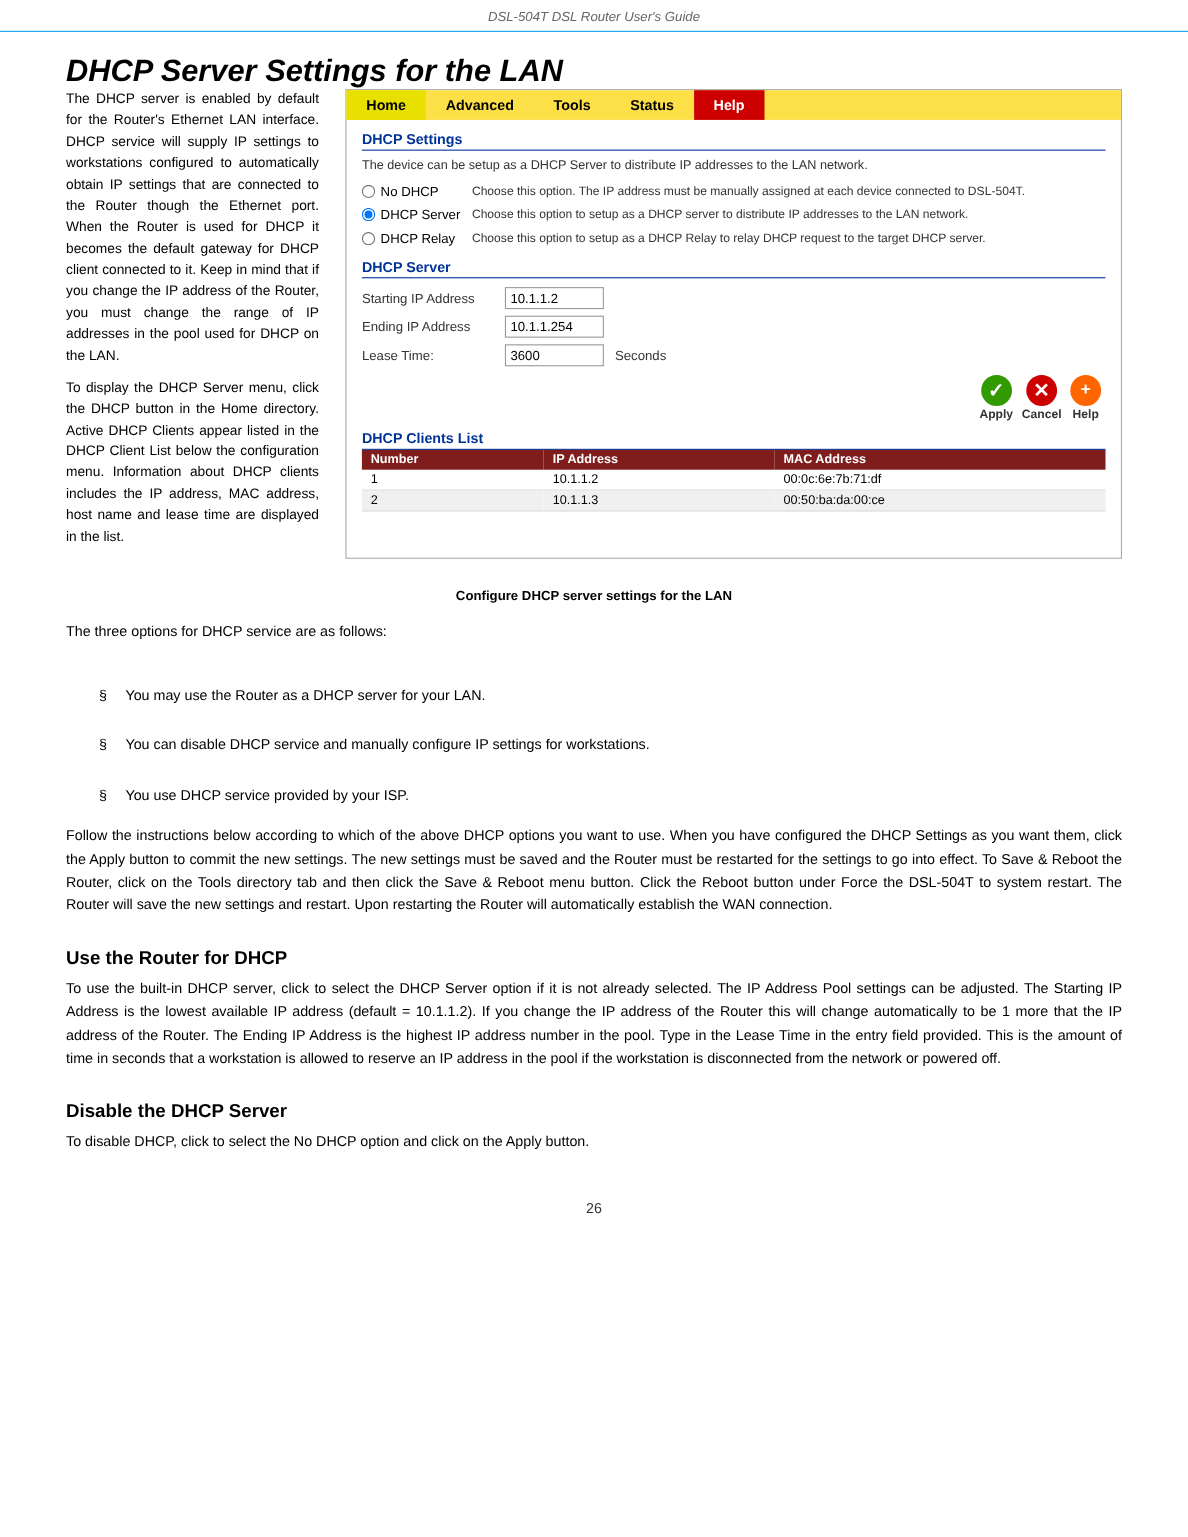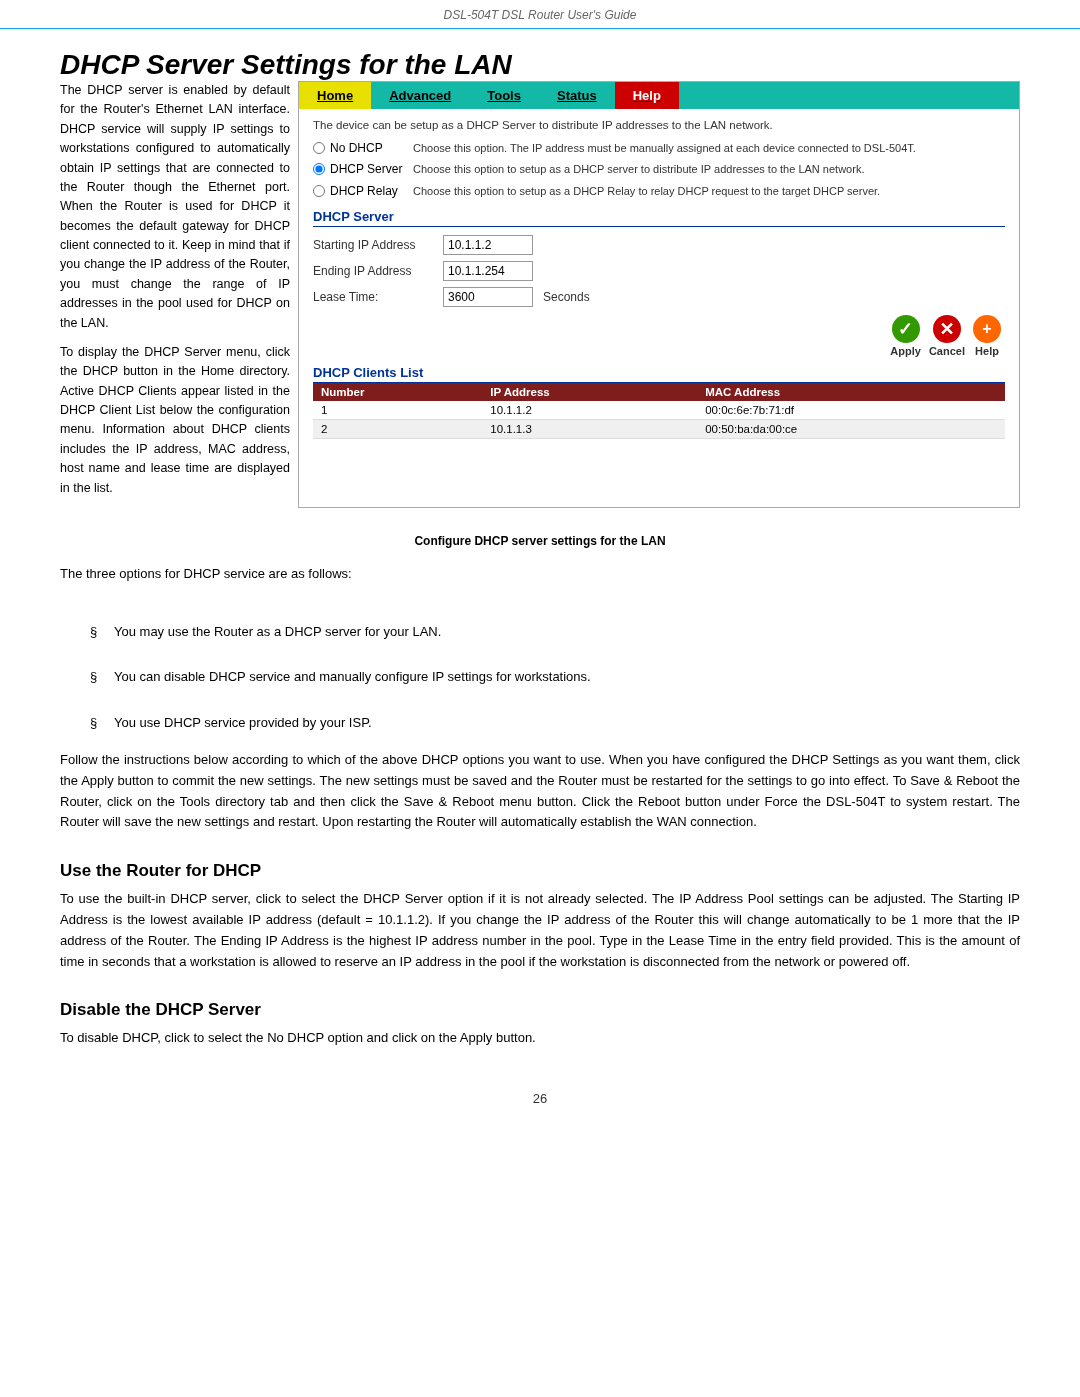--- a/index.html
+++ b/index.html
@@ -30,21 +30,21 @@
 
     .page-title {
       font-size: 28px;
       font-weight: bold;
       font-style: italic;
       color: #000;
     }
 
     .two-col {
       display: flex;
-      gap: 8px;
+      gap: 24px;
       margin-bottom: 18px;
     }
 
     .left-text {
       flex: 0 0 230px;
       font-size: 12.5px;
       line-height: 1.55;
       text-align: justify;
     }
 
@@ -55,22 +55,21 @@
     
     .router-panel {
       flex: 1;
       border: 1px solid #aaa;
       background: #fff;
       font-size: 12px;
     }
 
     .router-nav {
       display: flex;
-      background: #14b8a6;
-      text-decoration: underline;
+      background: #fde047;
     }
 
     .nav-item {
       padding: 6px 18px;
       font-weight: bold;
       font-size: 13px;
       cursor: pointer;
       color: #000;
     }
 
@@ -315,20 +314,21 @@
     <div class="router-panel">
       <div class="router-nav">
         <div class="nav-item active">Home</div>
         <div class="nav-item advanced">Advanced</div>
         <div class="nav-item tools">Tools</div>
         <div class="nav-item status">Status</div>
         <div class="nav-item help">Help</div>
       </div>
 
       <div class="panel-body">
+        <div class="section-title">DHCP Settings</div>
         <div class="panel-desc">The device can be setup as a DHCP Server to distribute IP addresses to the LAN network.</div>
 
         <div class="dhcp-options">
 
           <div class="dhcp-option-row">
             <div class="dhcp-option-label">
               <input type="radio" class="radio-input" name="dhcp-mode" style="">
               <span>No DHCP</span>
             </div>
             <div class="dhcp-option-desc">Choose this option. The IP address must be manually assigned at each device connected to DSL-504T.</div>

